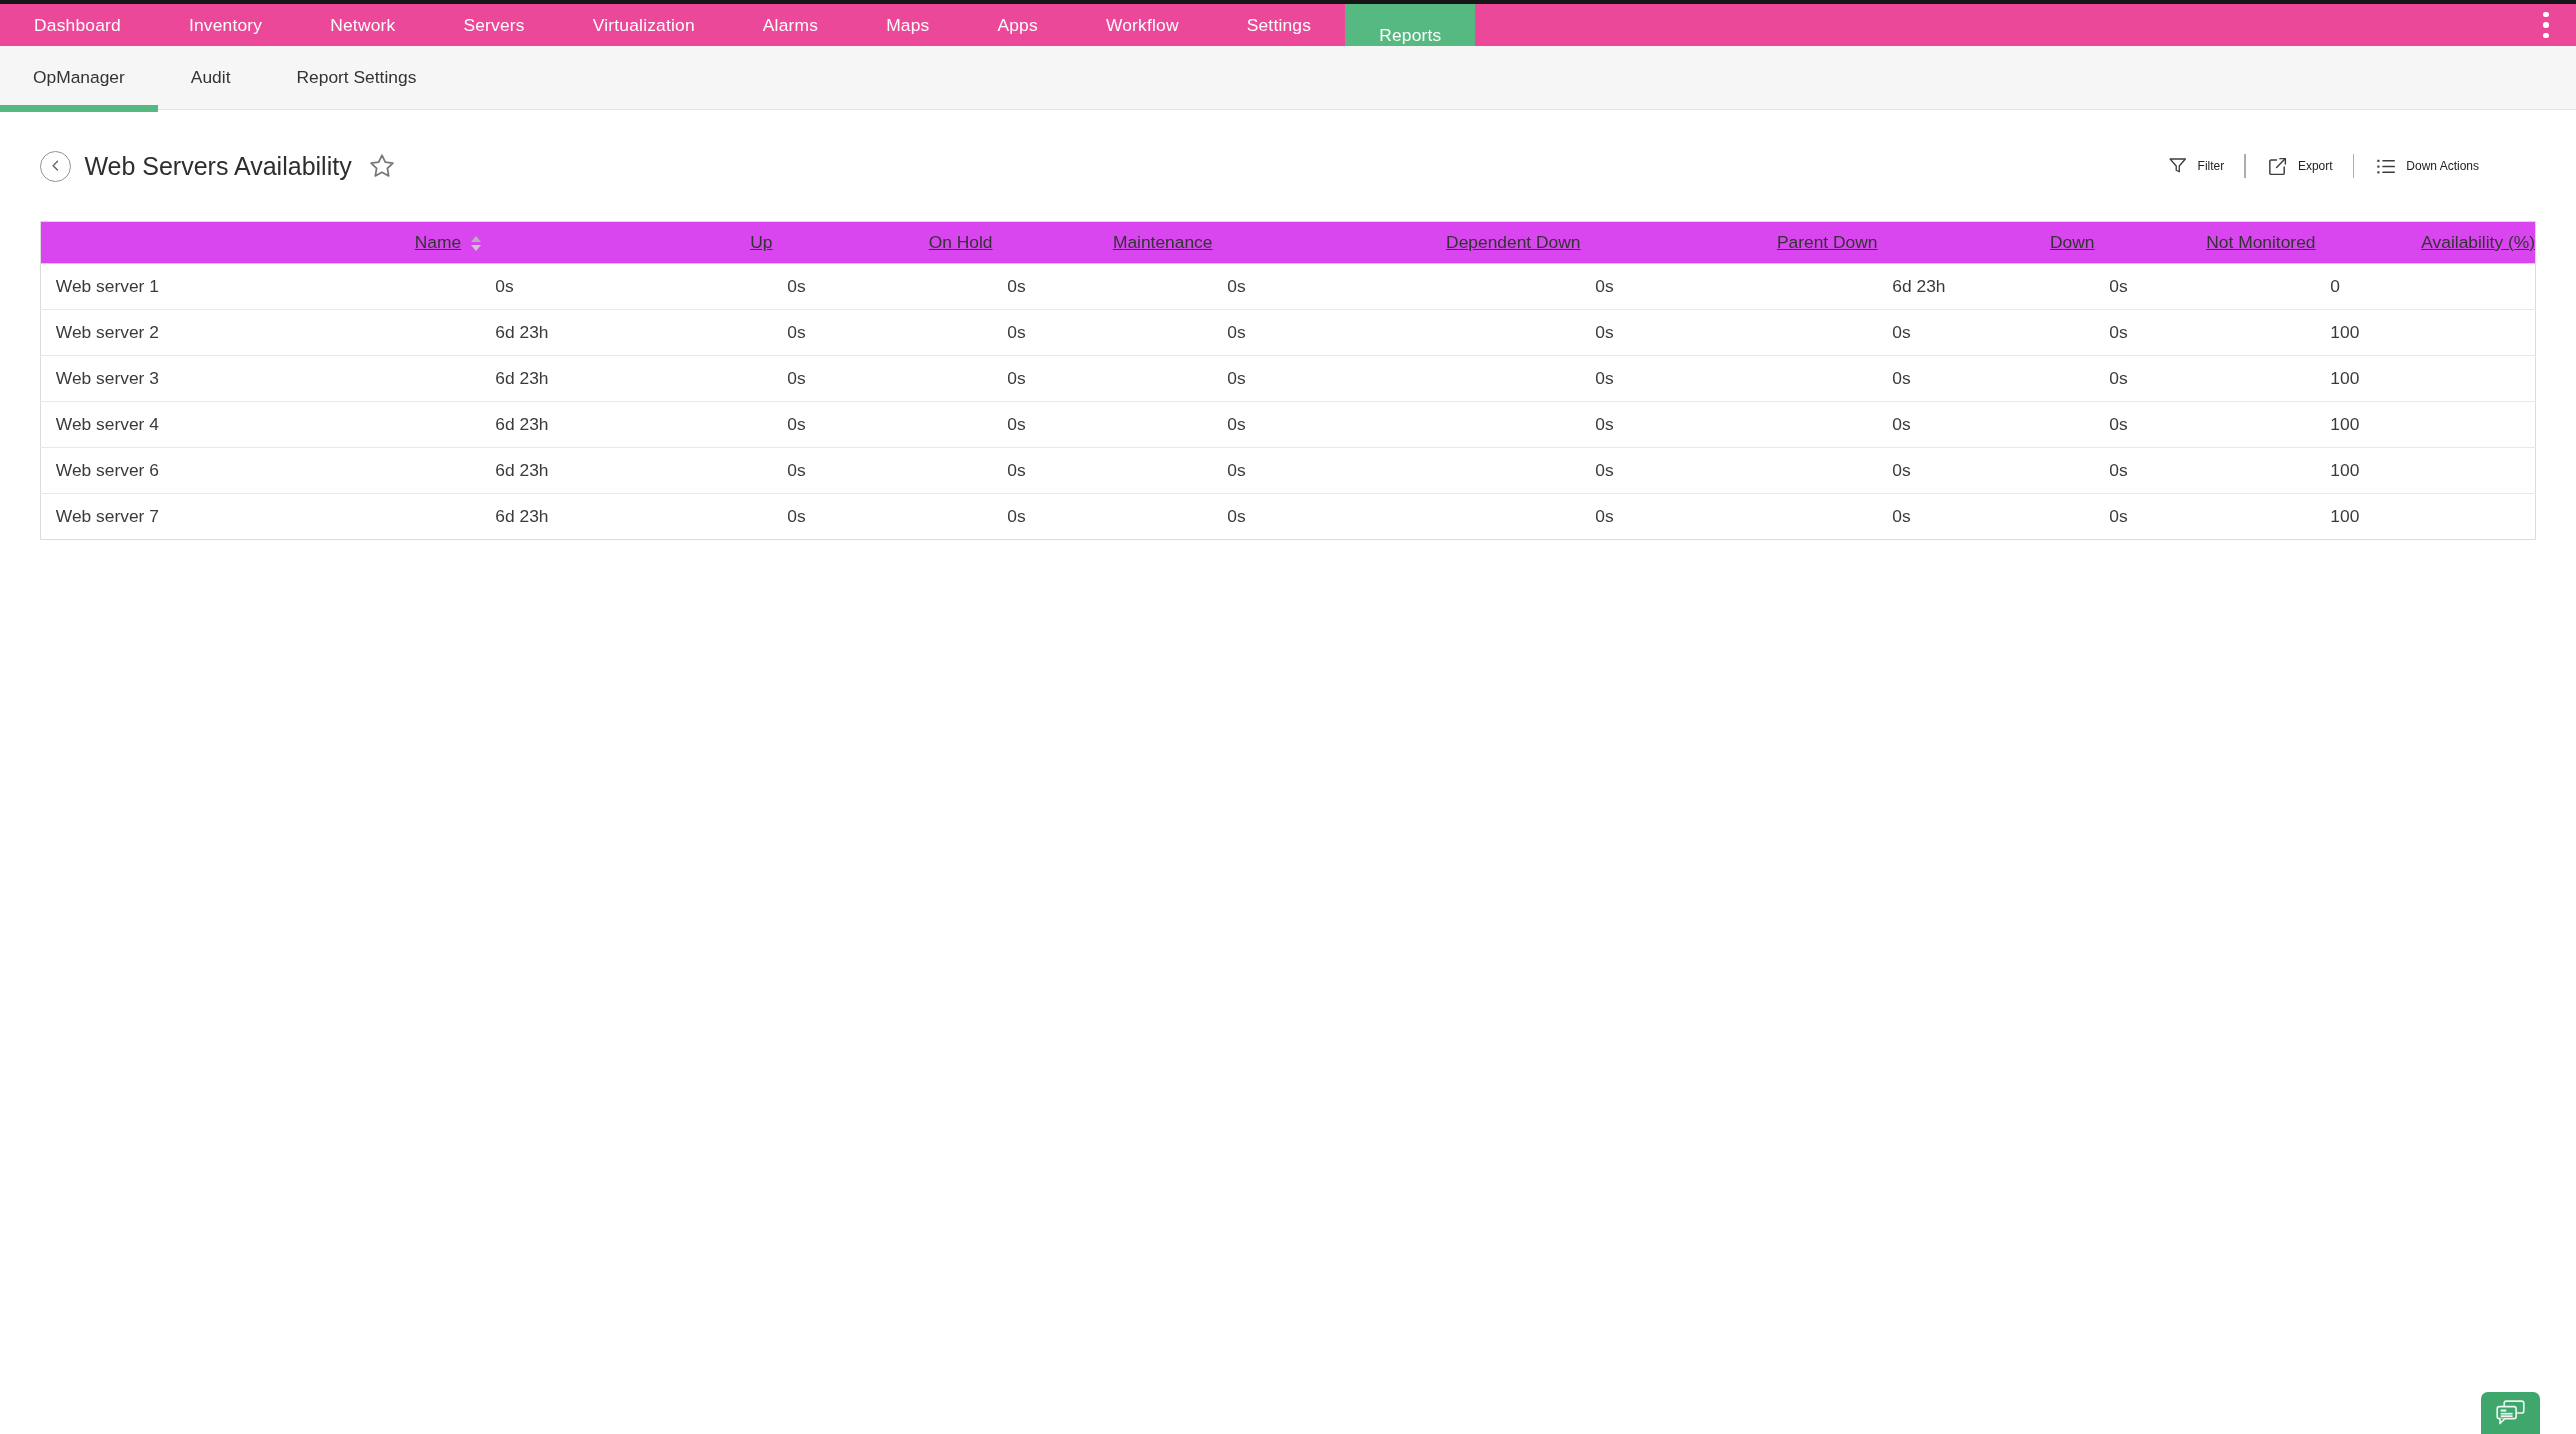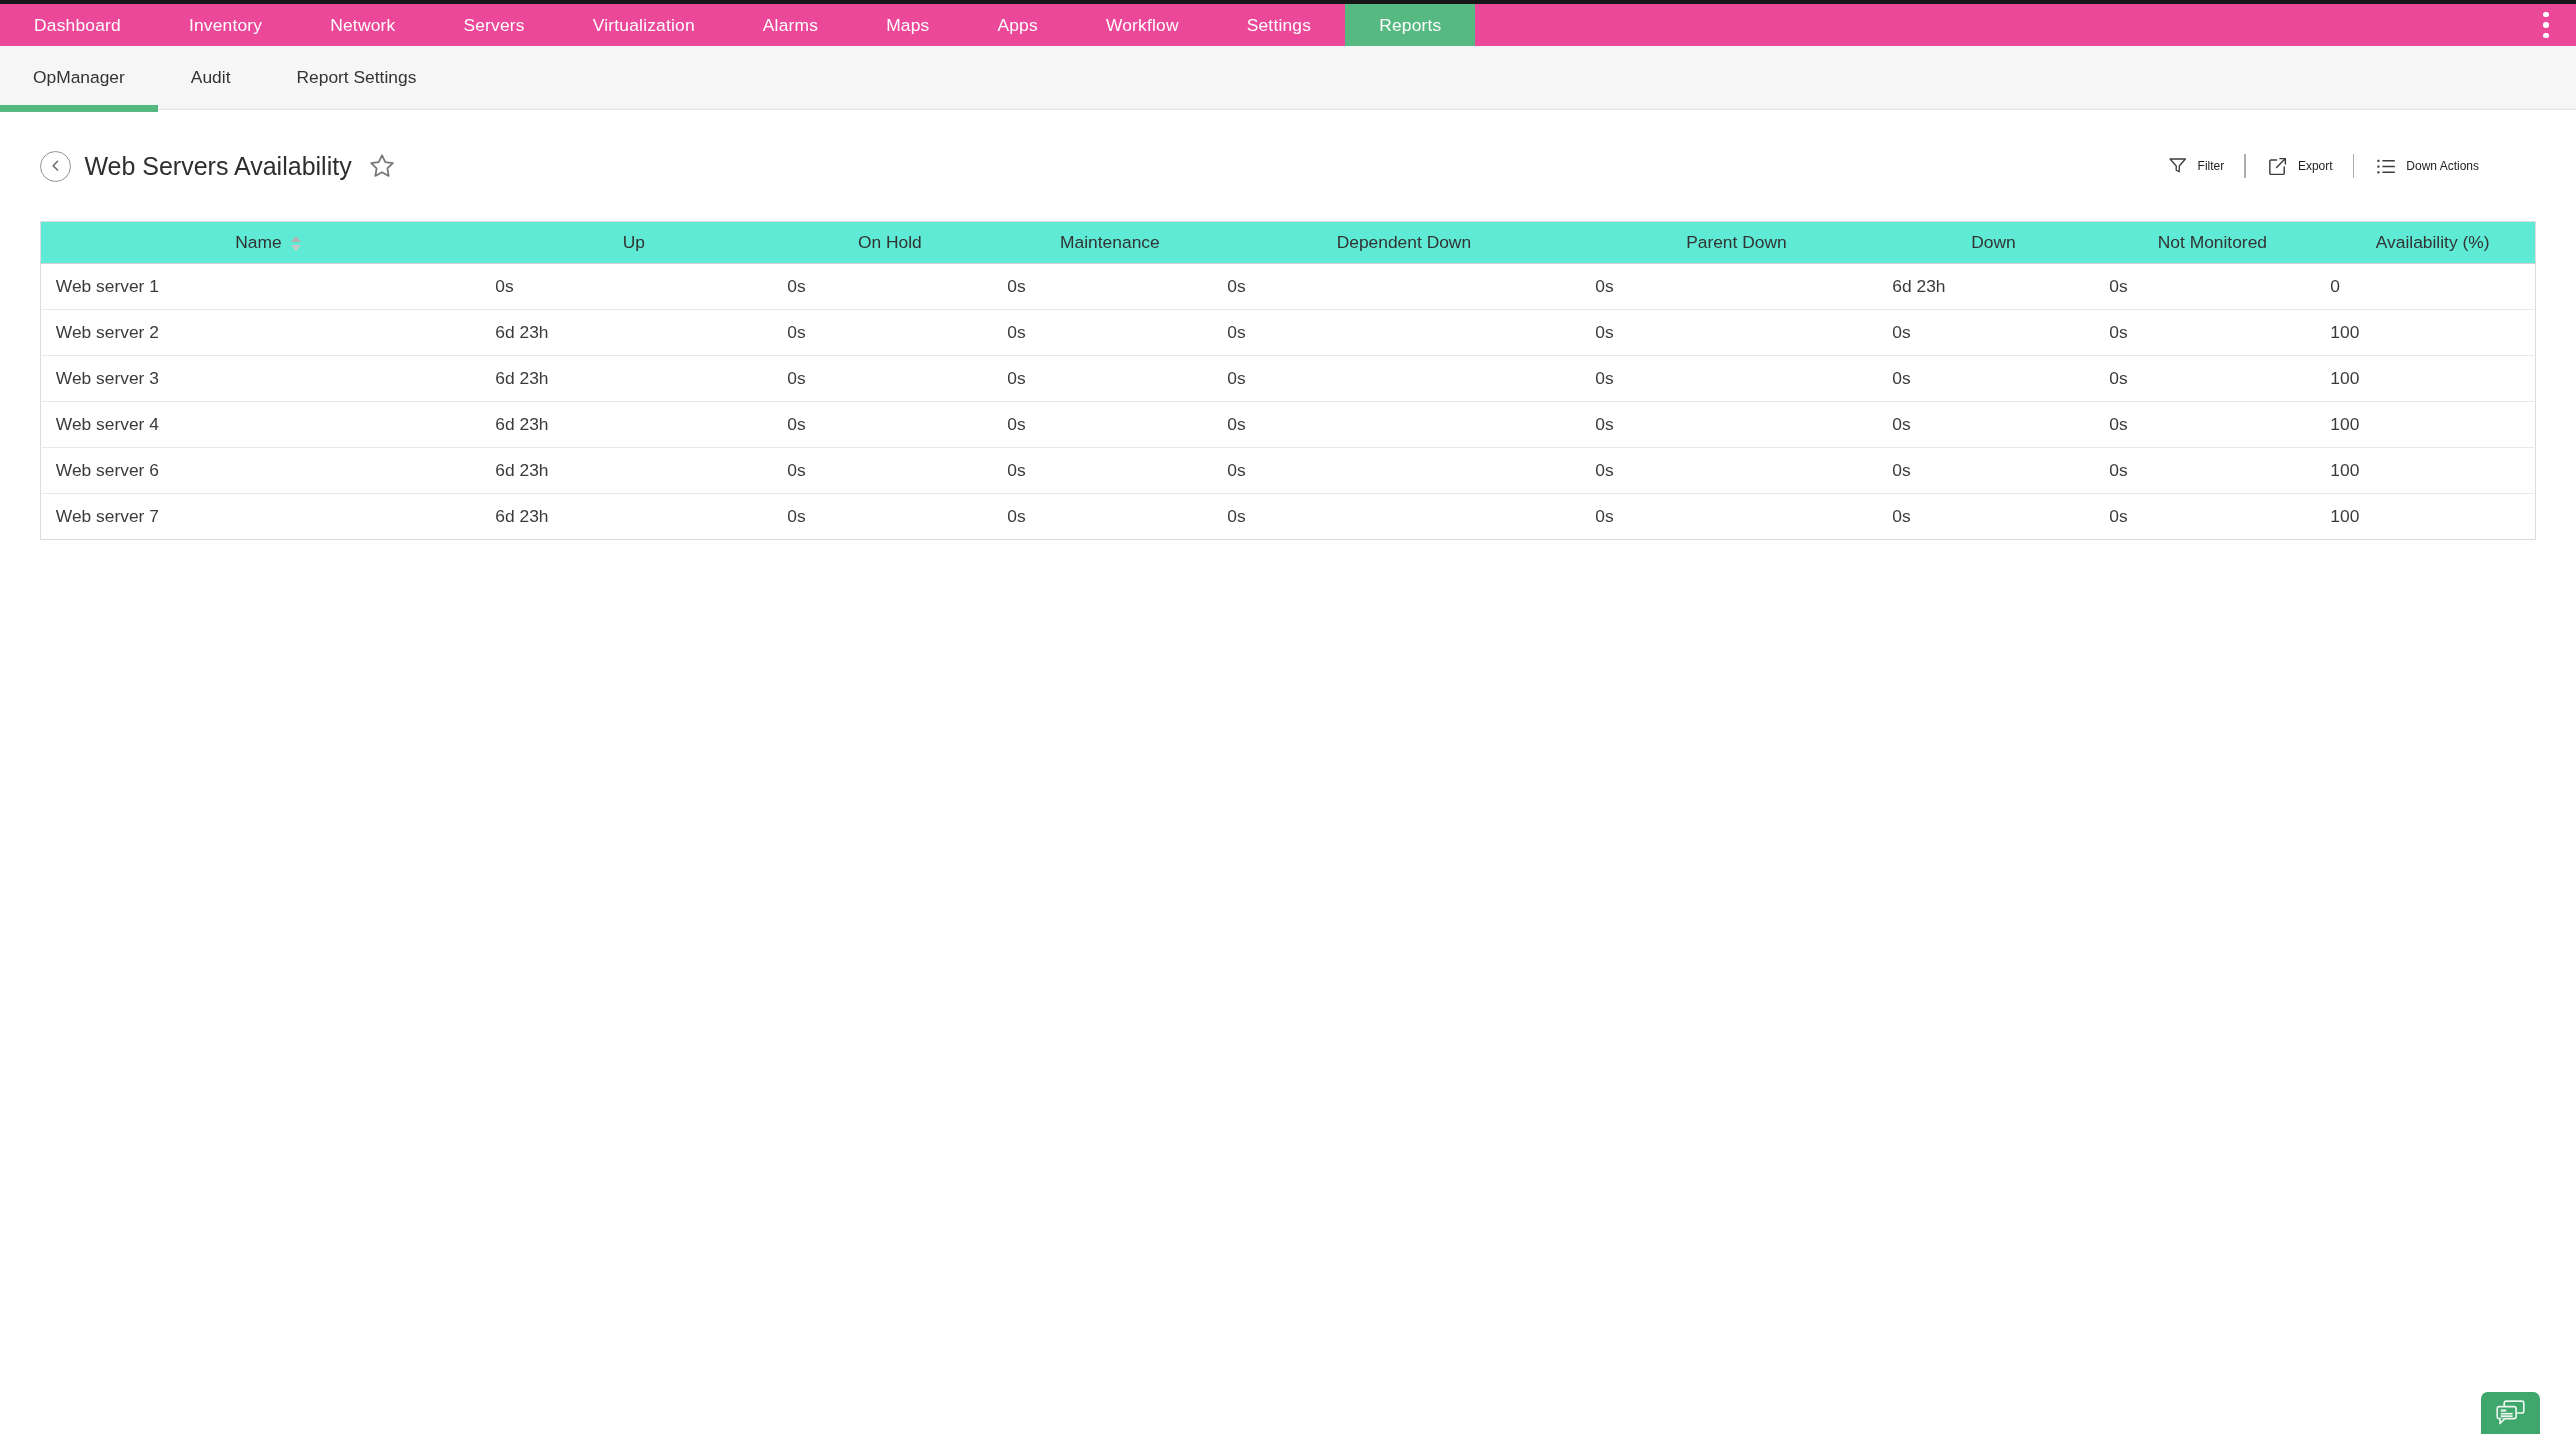--- a/index.html
+++ b/index.html
@@ -4,21 +4,21 @@
 <style>
   * { margin:0; padding:0; box-sizing:border-box; }
   html,body { width:2576px; height:1434px; background:#fff; overflow:hidden;
               font-family:"Liberation Sans", sans-serif; }
 
   
   .navbar { height:46px; background:#ec4899; border-top:4px solid #161616;
             display:flex; align-items:stretch; }
   .nav-item { display:flex; align-items:center; padding:0 34px; color:#fdfdfd;
               font-size:17.4px; letter-spacing:0.2px; cursor:pointer; }
-  .nav-item.active { background:#56b981; }
+  .nav-item.active { background:#56b981;align-items:flex-end; }
   .nav-spacer { flex:1; }
   .kebab { width:60px; display:flex; flex-direction:column; align-items:center;
            justify-content:center; gap:5.4px; cursor:pointer; }
   .kebab i { width:5.4px; height:5.4px; border-radius:50%; background:#fff; }
 
   
   .tabbar { height:64px; background:#f6f6f6; border-bottom:1.3px solid #e2e2e2;
             display:flex; align-items:stretch; }
   .tab { display:flex; align-items:center; padding:0 33px; font-size:17.4px;
          color:#333; position:relative; cursor:pointer; }
@@ -38,23 +38,23 @@
   .action svg { flex:0 0 auto; }
   .action-sep { width:1.3px; height:24px; background:#8a8a8a; margin:0 20px;
                 opacity:.7; }
 
   
   table.report { margin:23px 0 0 40px; width:2496px; border-collapse:collapse;
                  table-layout:fixed; border:1.3px solid #dcdcdc; }
   col.c1{width:440px} col.c2{width:292px} col.c3{width:220px} col.c4{width:220px}
   col.c5{width:368px} col.c6{width:297px} col.c7{width:217px} col.c8{width:221px}
   col.c9{width:220px}
-  th { background:#5eead4; height:42px; font-weight:400; font-size:17.4px; color:#333;
-       text-align:center; padding-left:14.8px; border-bottom:1.3px solid #d2d2d2;
-       cursor:pointer; white-space:nowrap; }
+  th { background:#d946ef; height:42px; font-weight:400; font-size:17.4px; color:#333;
+       text-align:right; padding-left:14.8px; border-bottom:1.3px solid #d2d2d2;
+       cursor:pointer; white-space:nowrap;text-decoration:underline; }
   td { height:46px; font-size:17.4px; color:#3a3a3a; padding-left:14.8px;
        border-top:1.3px solid #e9e9e9; background:#fff; white-space:nowrap; }
   tbody tr:first-child td { border-top:none; }
   .sort-icon { display:none; vertical-align:middle; margin-left:9.4px;
                flex-direction:column; }
   th.sortable .sort-icon { display:inline-flex; }
   .tri-up { width:0; height:0; border-left:5.4px solid transparent;
             border-right:5.4px solid transparent; border-bottom:6.7px solid #b3b3b3;
             margin-bottom:3.4px; }
   .tri-down { width:0; height:0; border-left:5.4px solid transparent;

